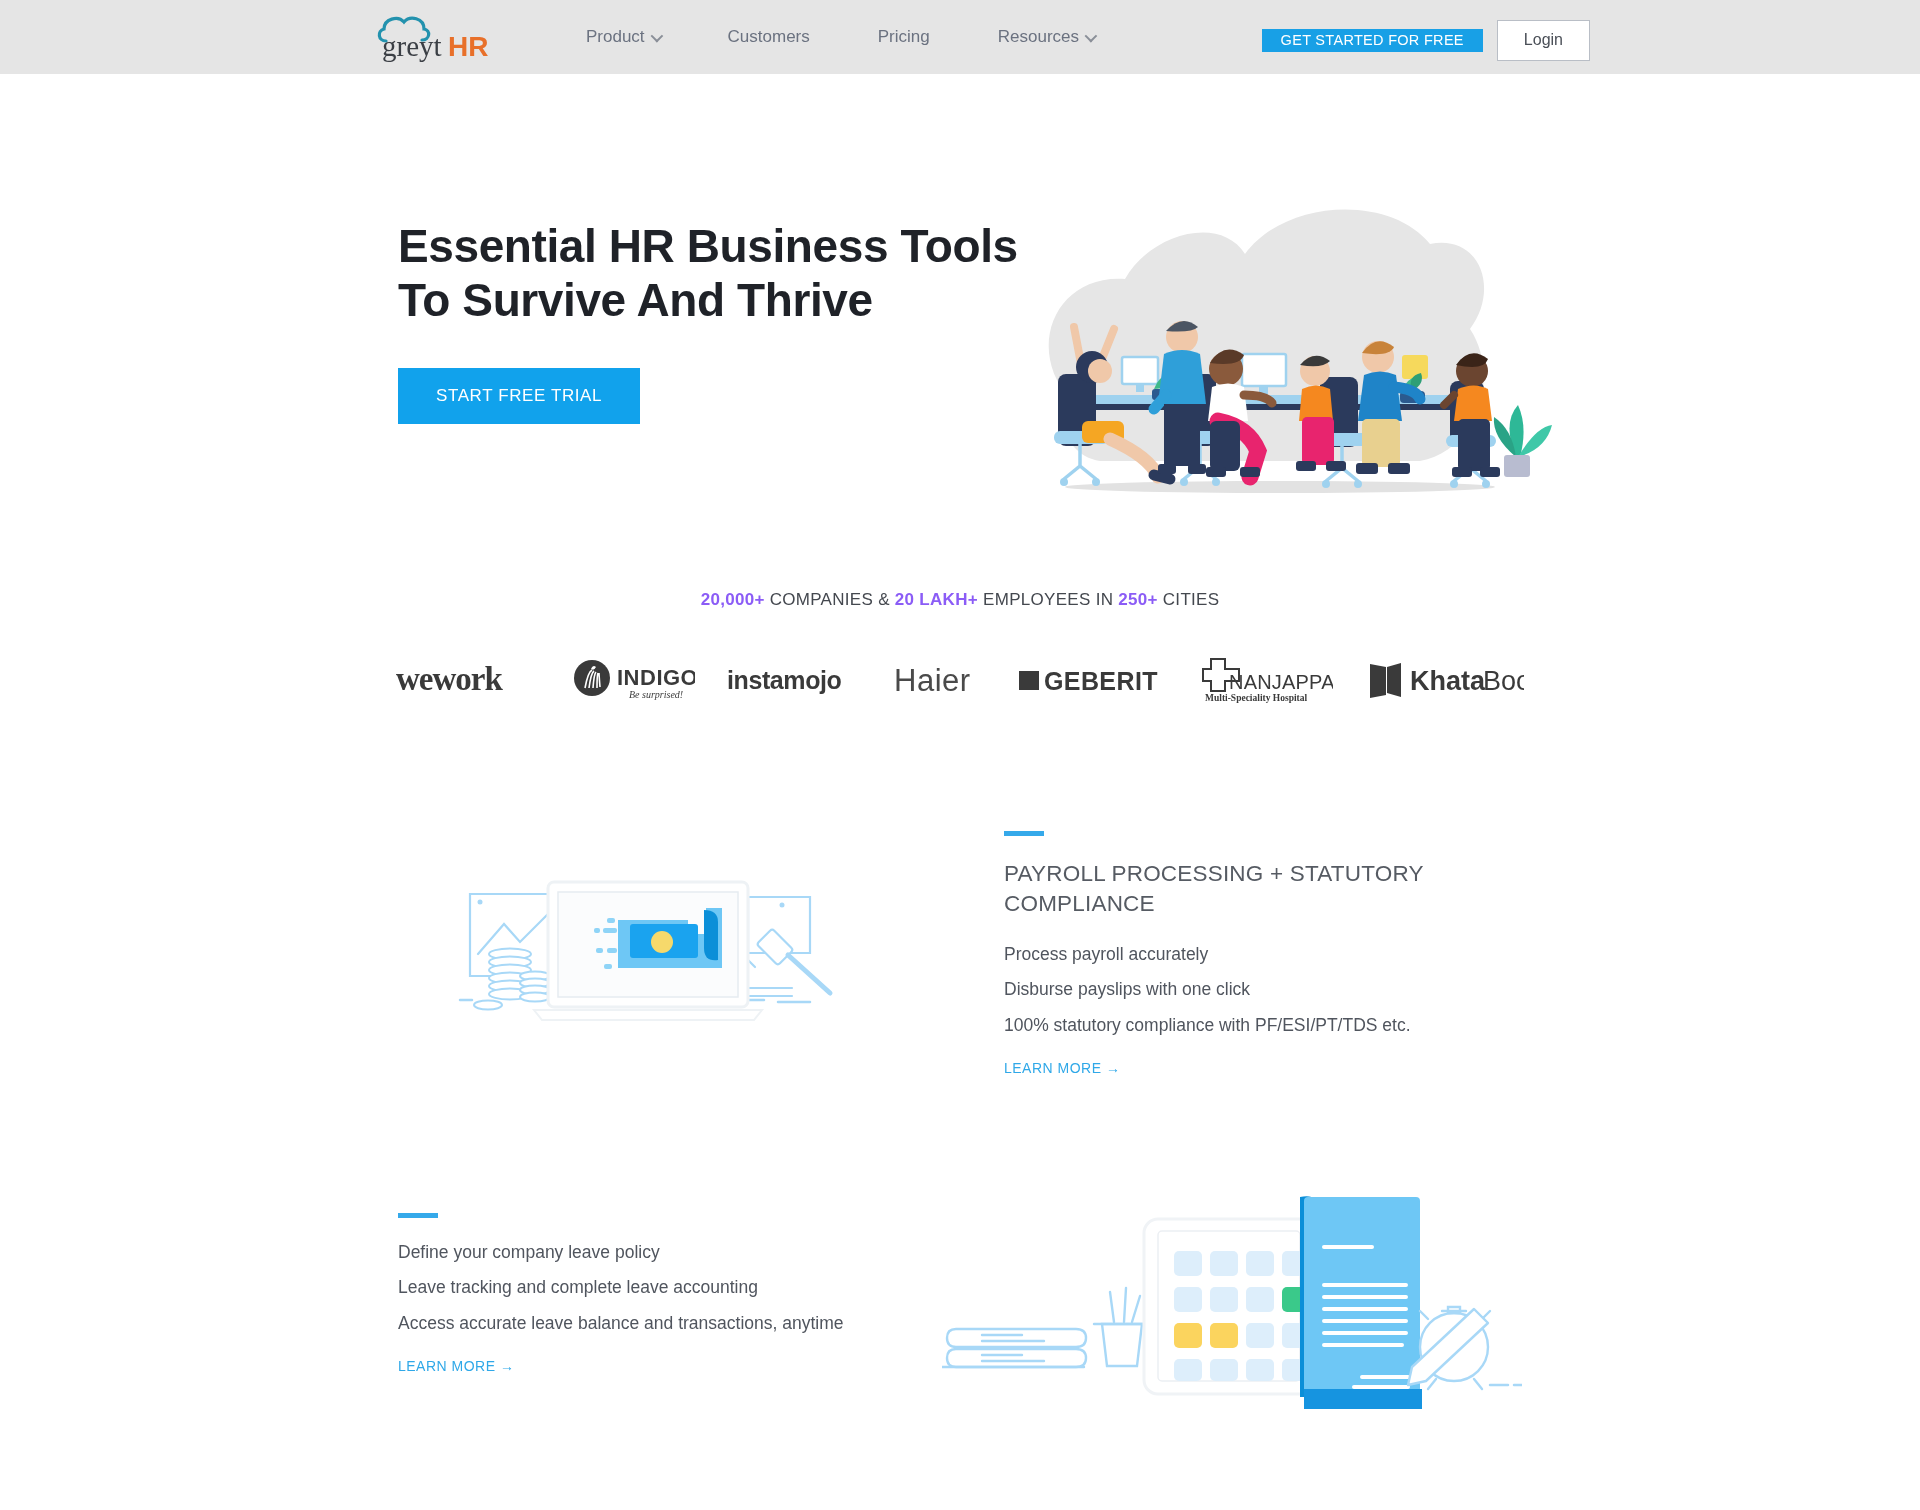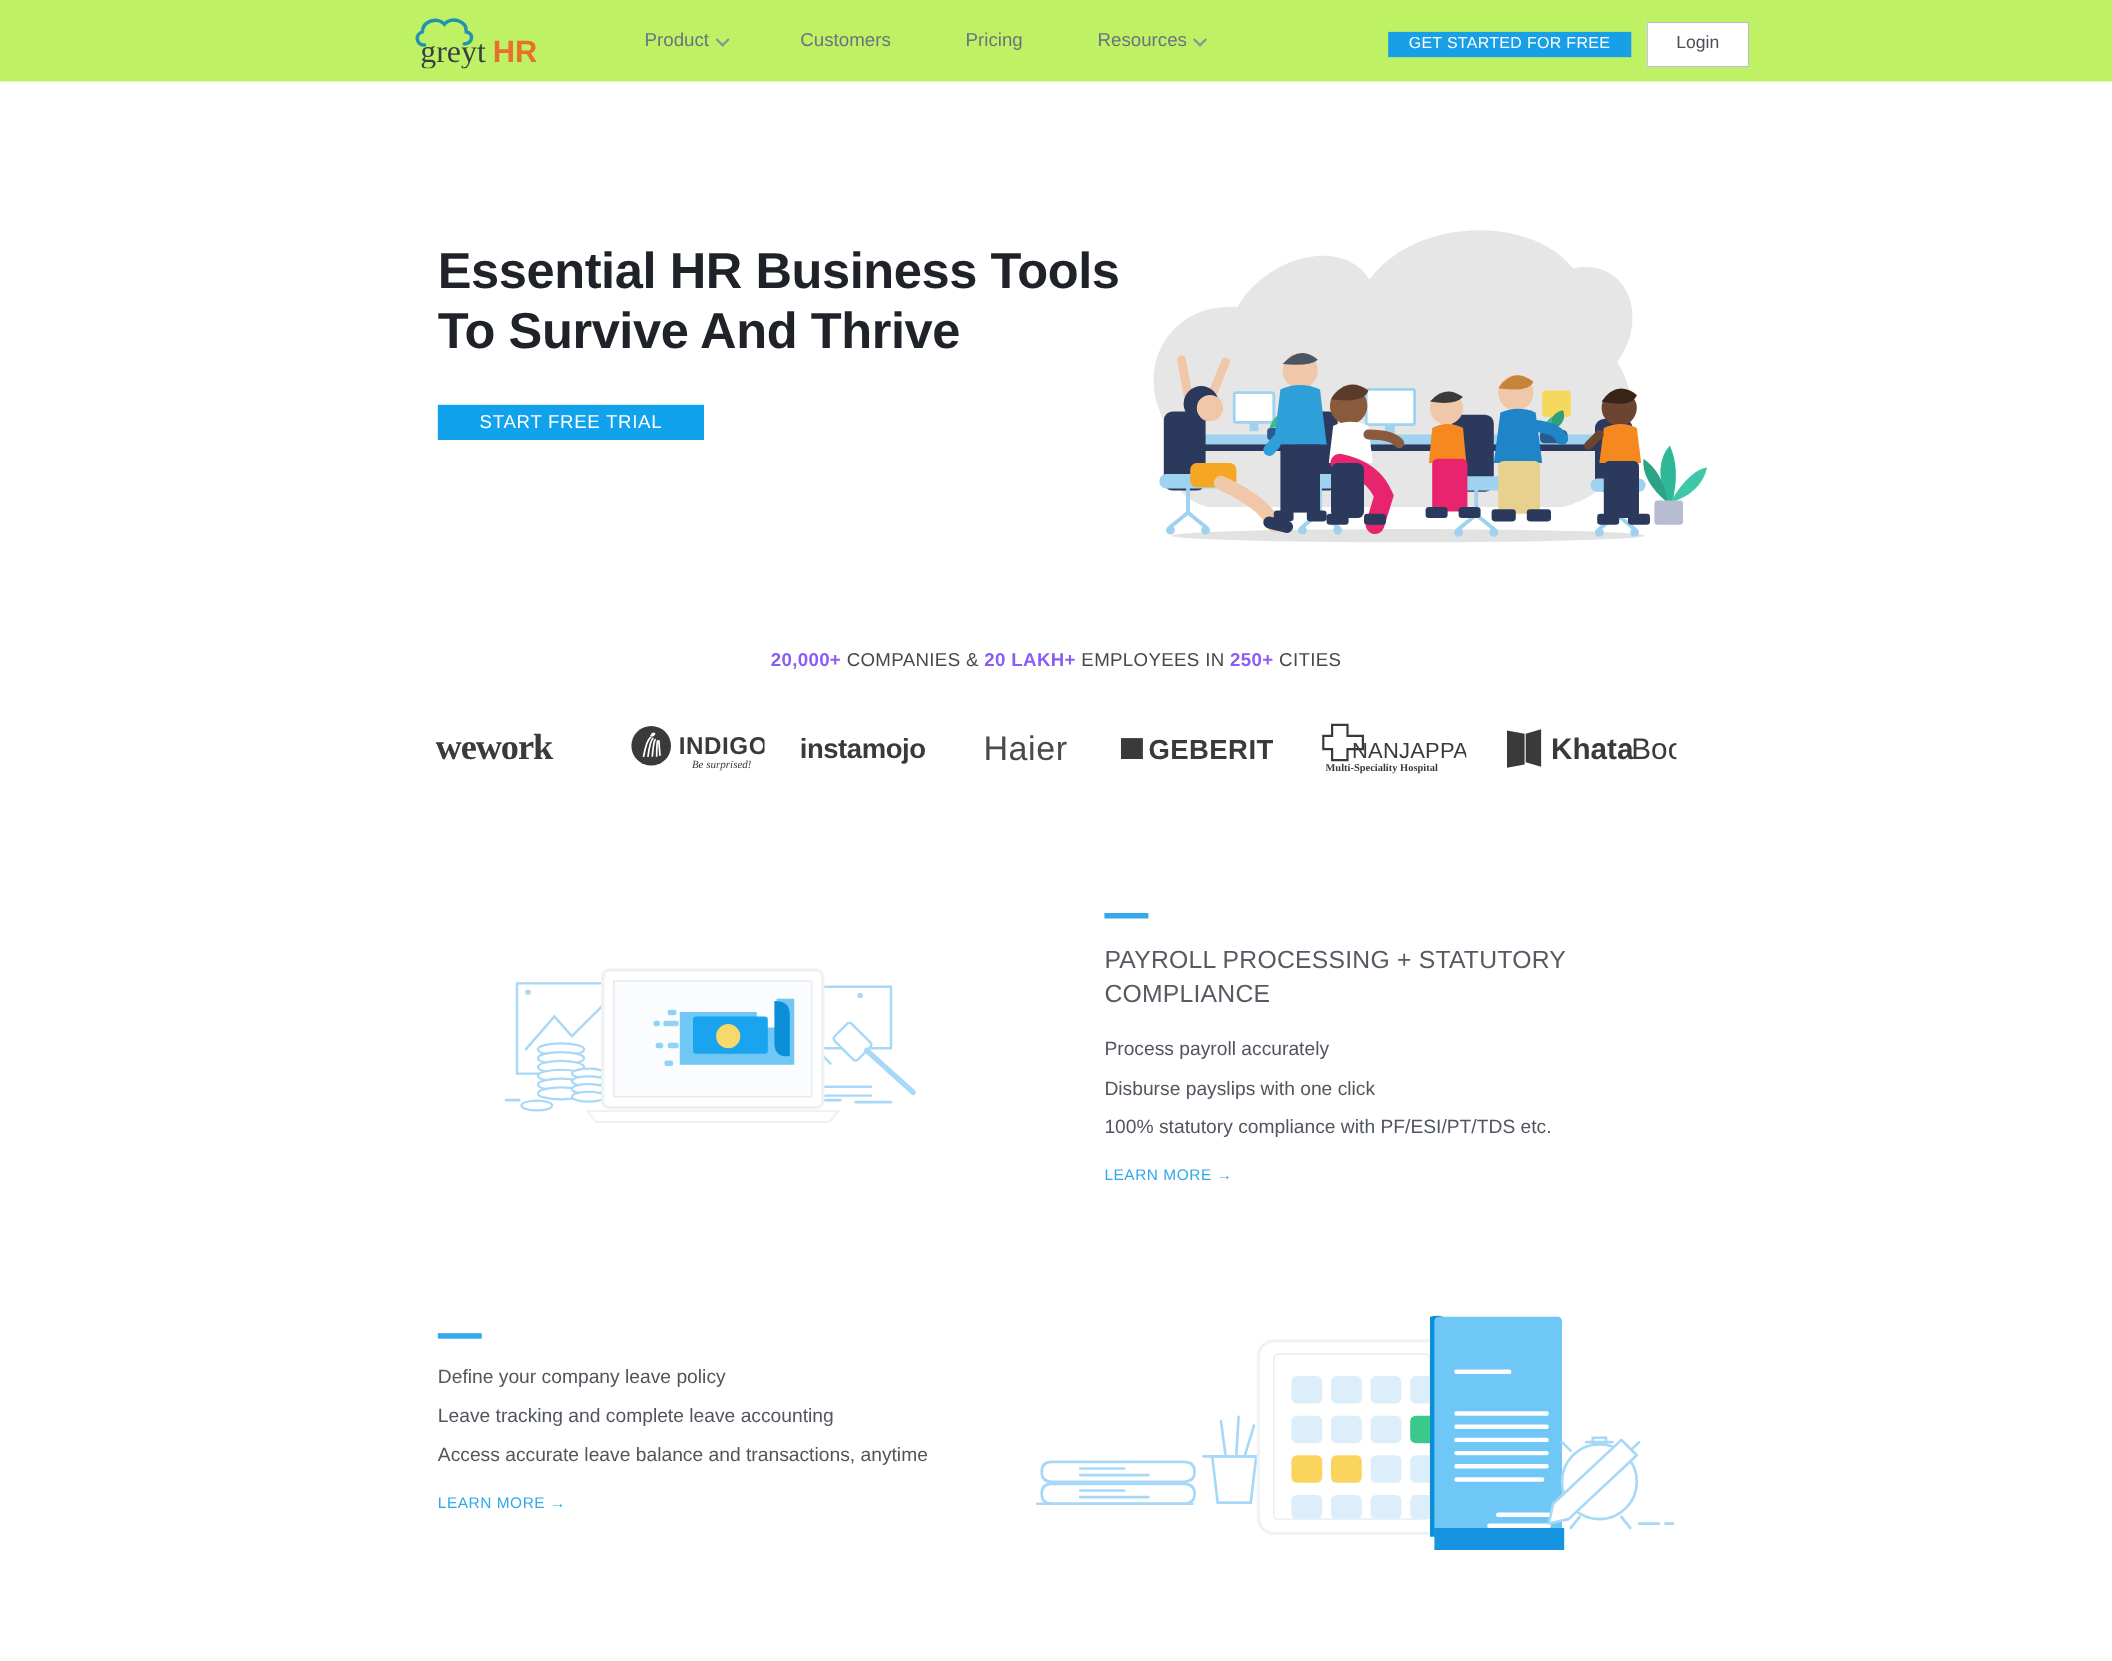--- a/index.html
+++ b/index.html
@@ -11,21 +11,21 @@
     overflow: hidden;
   }
 
   
   .header {
     position: relative;
     height: 74px;
     width: 100%;
     display: flex;
     align-items: center;
-    background: #bef264;
+    background: #e5e5e5;
   }
   .logo {
     position: absolute;
     left: 376px;
     top: 10px;
     width: 124px;
     height: 52px;
     display: block;
   }
   .nav {
@@ -113,21 +113,21 @@
     color: #50555e;
     width: 630px;
   }
   .btn-trial {
     margin-top: 40px;
     display: inline-block;
     background: #11a2ec;
     color: #ffffff;
     font-size: 17px;
     letter-spacing: 0.6px;
-    padding: 6px 38px;
+    padding: 18px 38px;
     border: none;
     cursor: pointer;
     font-family: "Liberation Sans", sans-serif;
   }
   .hero-art {
     position: absolute;
     left: 1030px;
     top: 125px;
     width: 530px;
     height: 310px;

